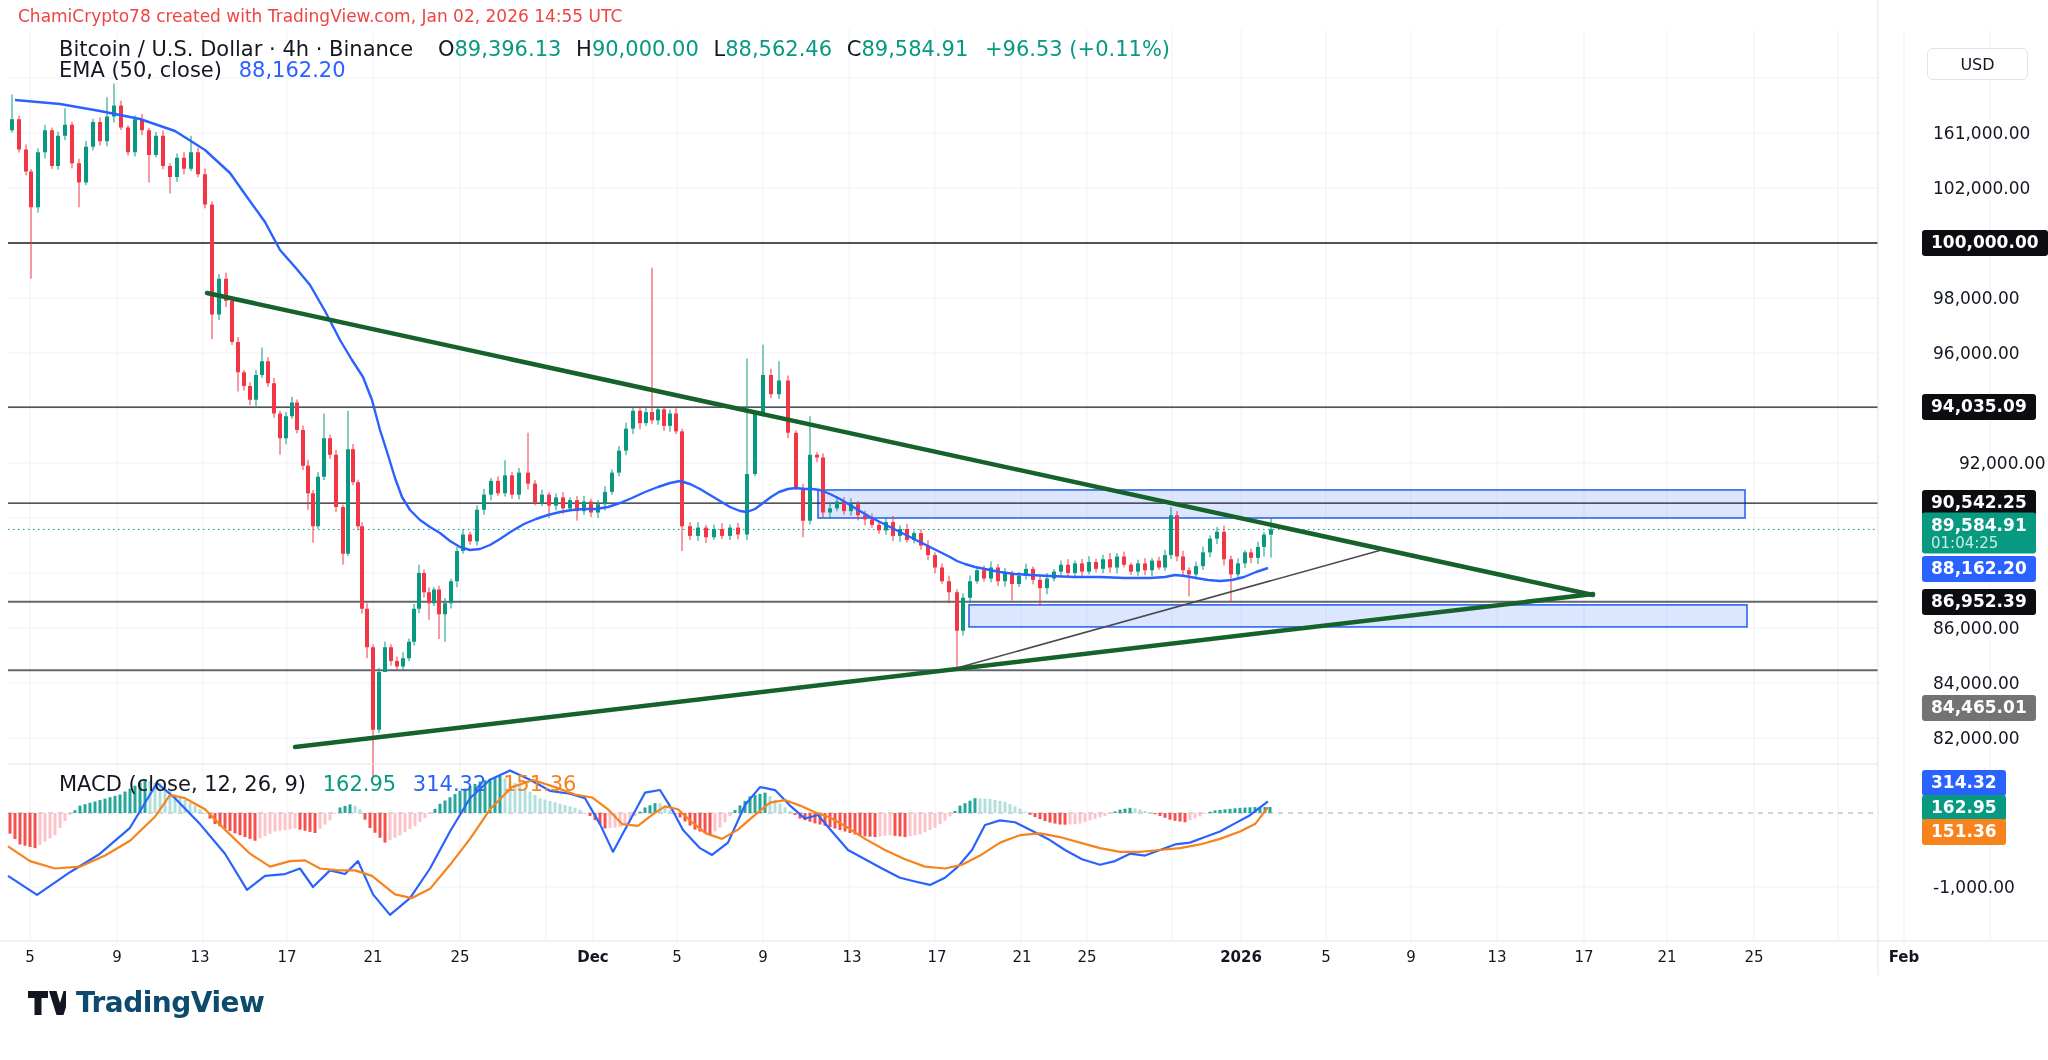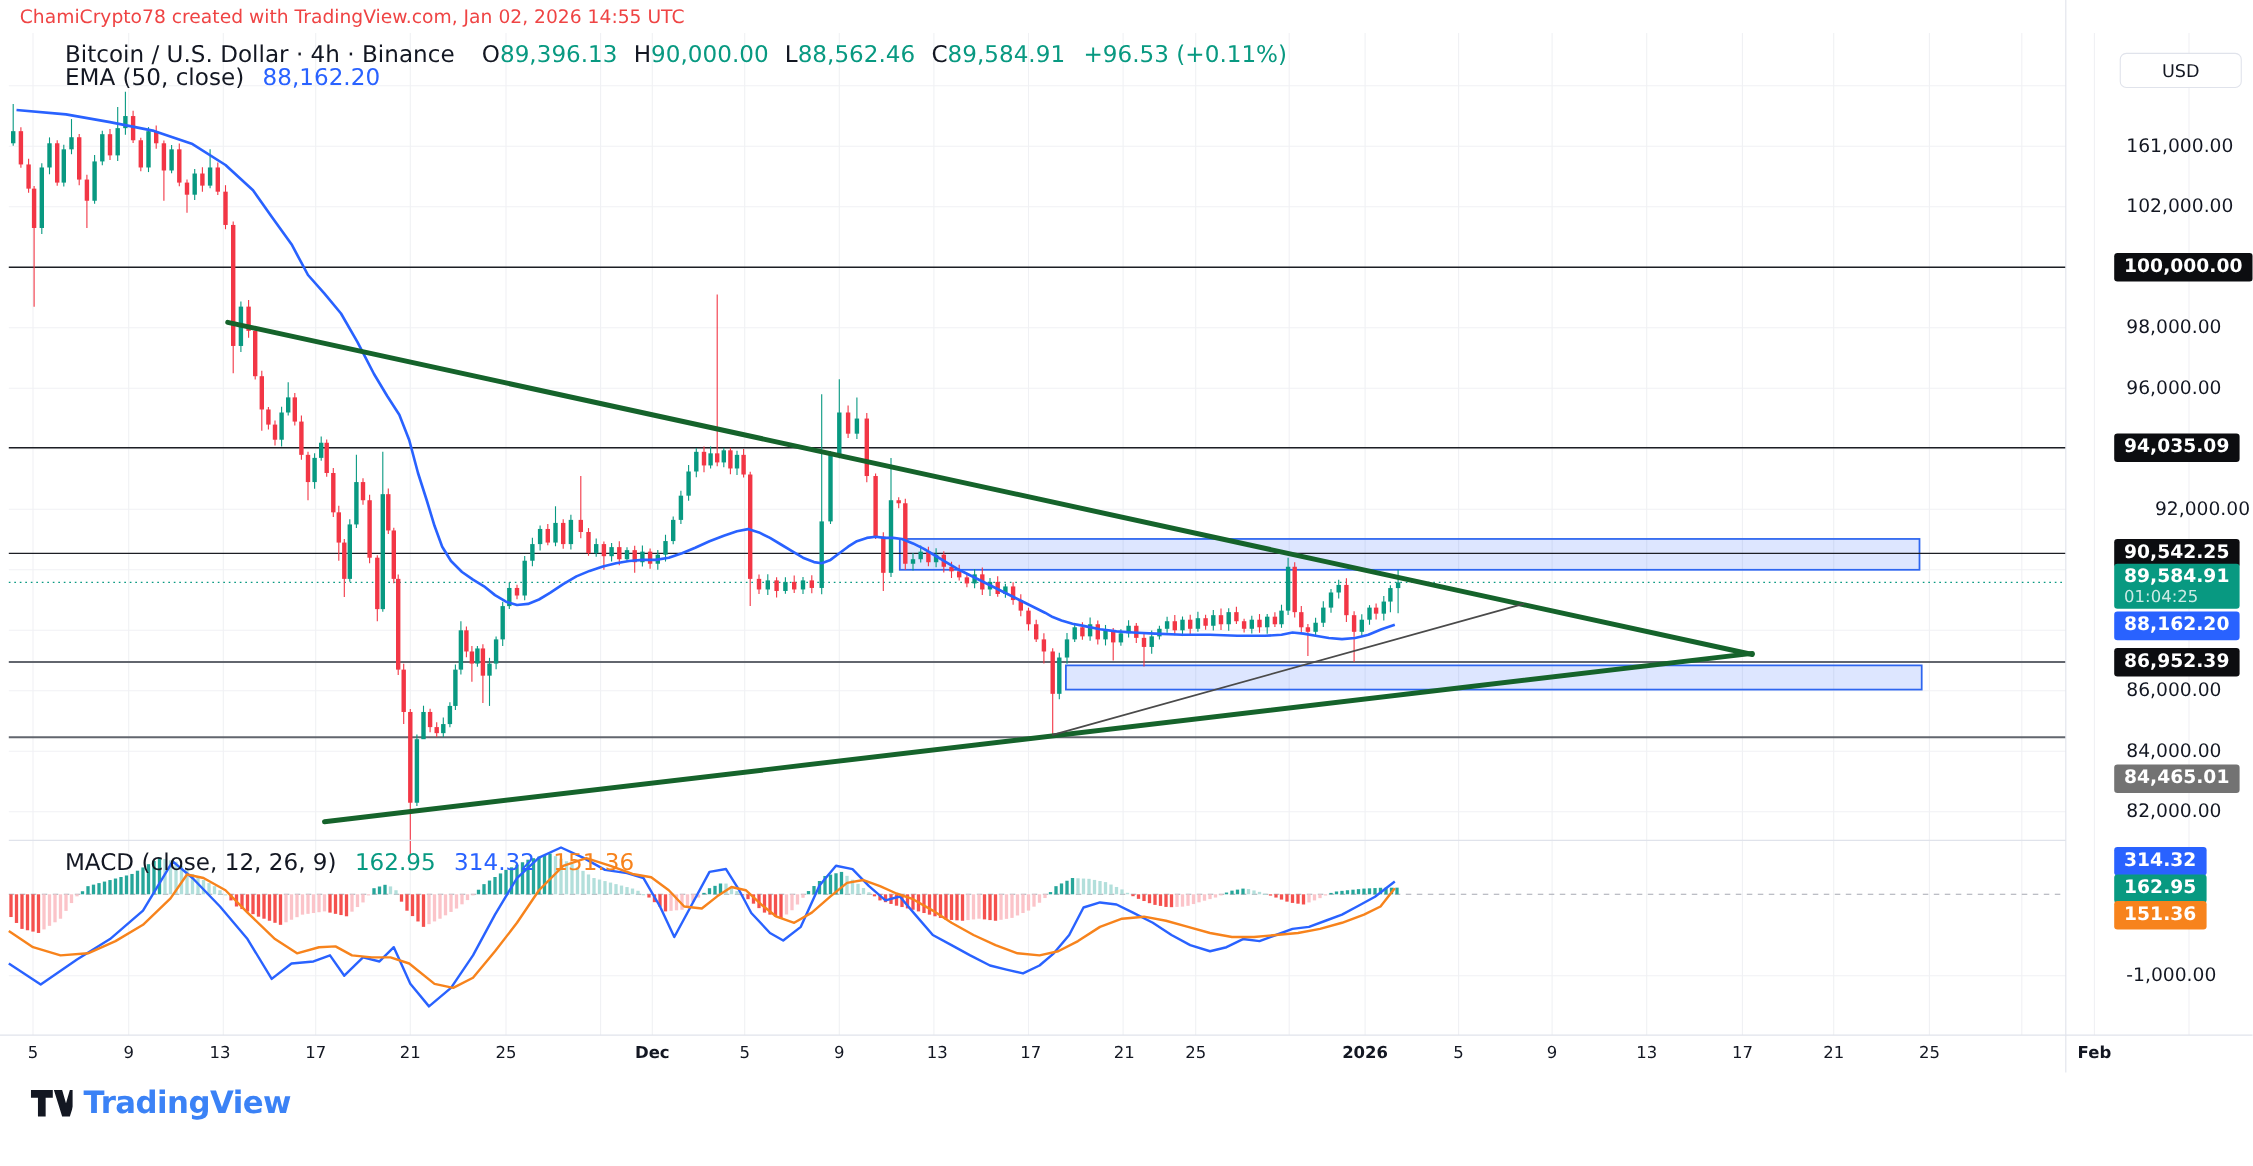--- a/index.html
+++ b/index.html
@@ -10,30 +10,30 @@
   #watermark{left:18px;top:6px;font-size:17px;font-weight:500;color:#ef4444;}
   .legend-row{left:27px;font-size:21px;color:#131722;margin-left:32px;}
   #legend-main{top:37px;}
   #legend-ema{top:58px;}
   #legend-macd{top:772px;}
   .lg-sep{display:inline-block;width:10px;}
   .v-up{color:#089981;}
   .v-blue{color:#2962ff;}
   .v-orange{color:#f7831c;}
   .ohlc-k{color:#131722;margin-left:8px;}
-  #usd-btn{left:1927px;top:48px;width:111px;height:32px;border:1px solid #e0e3eb;border-radius:6px;
+  #usd-btn{left:1927px;top:48px;width:101px;height:32px;border:1px solid #e0e3eb;border-radius:6px;
            display:flex;align-items:center;justify-content:center;font-size:16px;color:#131722;background:#fff;box-sizing:border-box;}
   .px-label{position:absolute;left:1933px;font-size:17px;color:#131722;transform:translateY(-50%);}
   .px-badge{position:absolute;left:1922px;color:#fff;font-size:17px;font-weight:700;
             border-radius:3px;padding:2px 9px 3px 9px;transform:translateY(-50%);line-height:21px;}
   .px-badge .sub{font-weight:400;font-size:15px;color:rgba(255,255,255,.8);line-height:16px;margin-top:-1px;}
   .t-label{position:absolute;top:948px;font-size:15px;color:#131722;transform:translateX(-50%);}
   .t-bold{font-weight:700;}
   #logo{left:28px;top:986px;display:flex;align-items:center;gap:10px;}
-  #logo-text{font-size:28px;font-weight:700;color:#3b82f6;letter-spacing:-0.5px;}
+  #logo-text{font-size:28px;font-weight:700;color:#0c4a6e;letter-spacing:-0.5px;}
 </style>
 </head>
 <body>
 
 <div id="root">
   <svg id="chart-svg" width="2048" height="1060">
       <g>
         <line x1="30" y1="30" x2="30" y2="941" stroke="#f0f1f4" stroke-width="1"></line>
         <line x1="117" y1="30" x2="117" y2="941" stroke="#f0f1f4" stroke-width="1"></line>
         <line x1="203" y1="30" x2="203" y2="941" stroke="#f0f1f4" stroke-width="1"></line>

